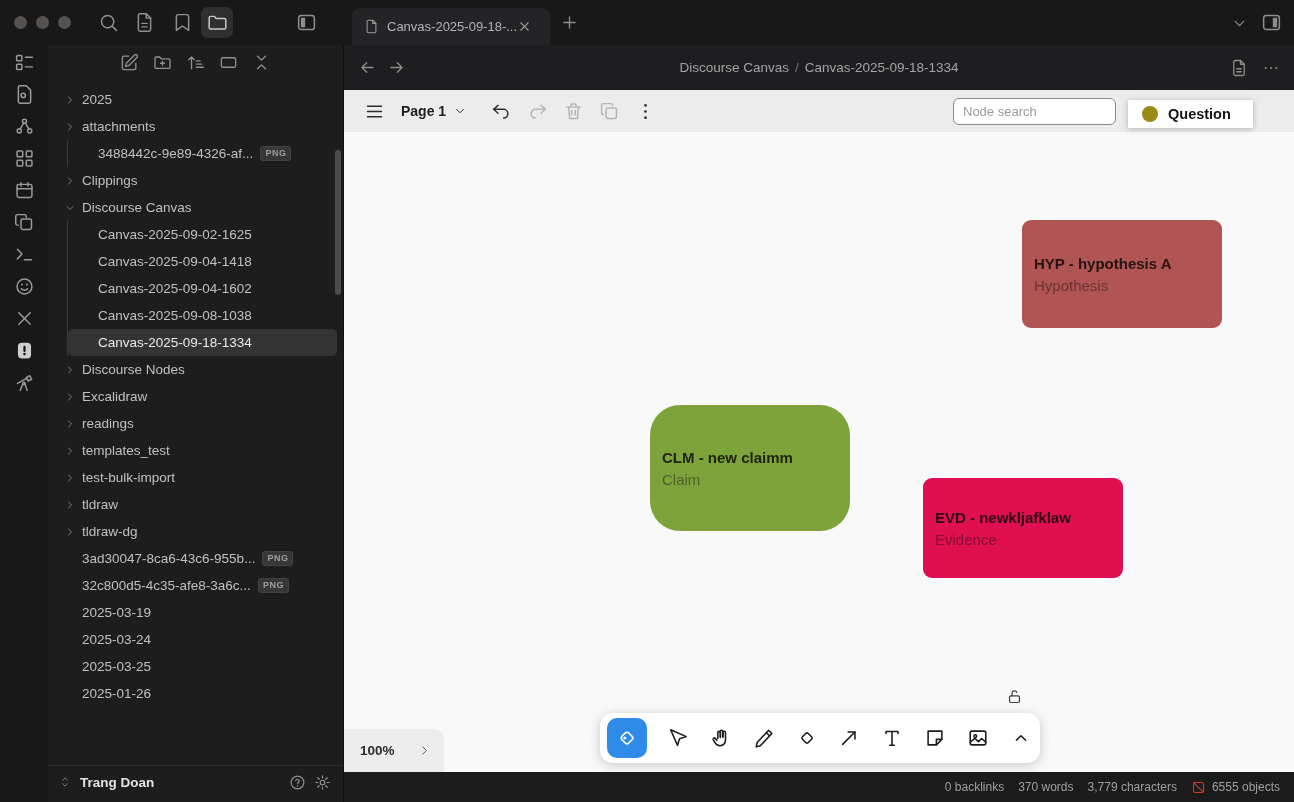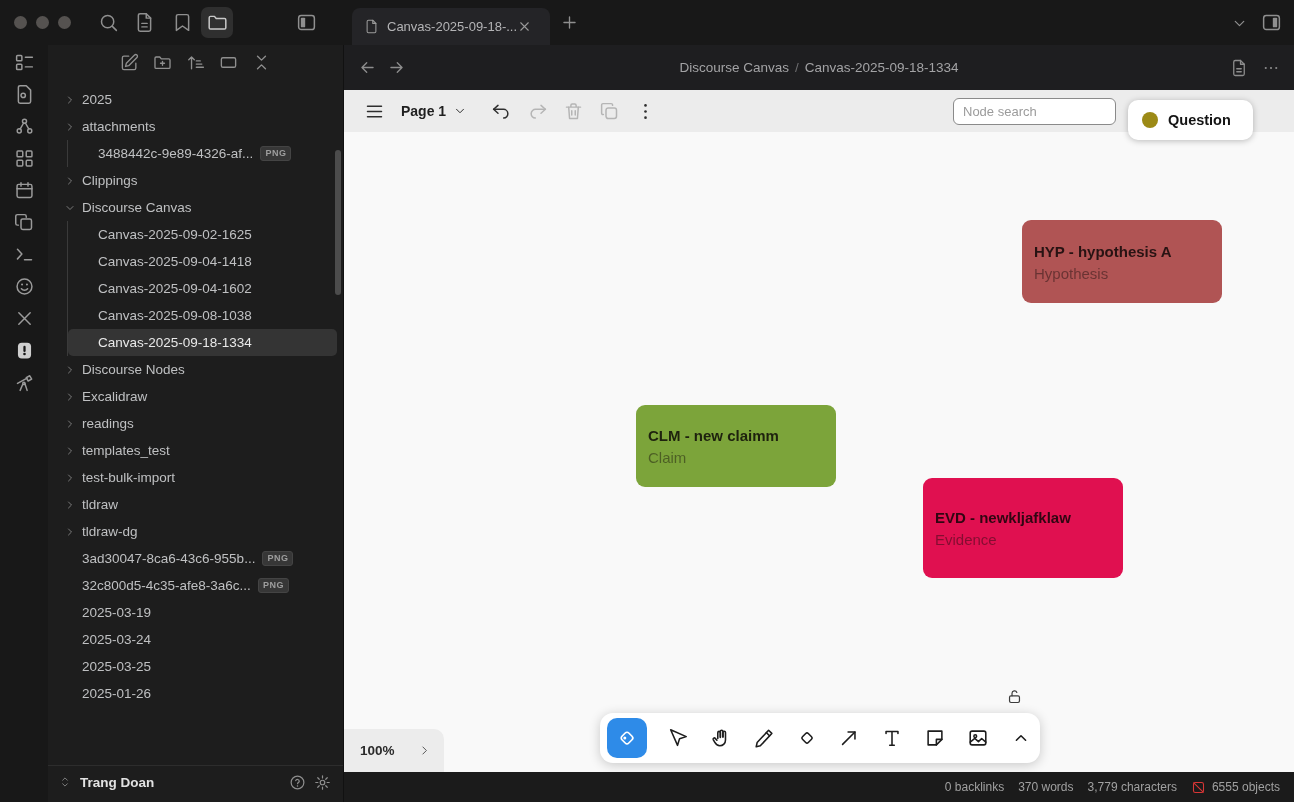--- a/index.html
+++ b/index.html
@@ -60,29 +60,29 @@
   .canvas-topbar { position: absolute; top: 0; left: 0; right: 0; height: 42px; background: #ececec; display: flex; align-items: center; padding-left: 20px; }
   .ct { width: 21px; height: 21px; color: #2e2e2e; }
   .ct.dis { color: #b5b5b5; }
   .page-label { font-size: 14px; font-weight: bold; color: #1f1f1f; margin: 0 7px 0 16px; }
   .pg-chev { width: 14px; height: 14px; color: #2e2e2e; margin-right: 24px; }
   .ct + .ct, .pg-chev + .ct { margin-left: 0; }
   .ct-gap { margin-right: 15px; }
 
   .node-search { position: absolute; left: 609px; top: 8px; width: 163px; height: 27px; background: #fff; border: 1px solid #8a8a8a; border-radius: 6px; font-size: 13px; color: #0369a1; padding: 0 9px; font-family: "Liberation Sans", sans-serif; outline: none; }
   .node-search::placeholder { color: #9b9b9b; }
-  .question-panel { position: absolute; left: 784px; top: 10px; height: 40px; background: #fff; border-radius: 10px; box-shadow: 0 1px 6px rgba(0,0,0,.25); display: flex; align-items: center; gap: 10px; padding: 0 22px 0 14px; }
+  .question-panel { position: absolute; left: 784px; top: 10px; height: 28px; background: #fff; border-radius: 0; box-shadow: 0 1px 6px rgba(0,0,0,.25); display: flex; align-items: center; gap: 10px; padding: 0 22px 0 14px; }
   .q-dot { width: 16px; height: 16px; border-radius: 50%; }
   .q-label { font-size: 14.5px; font-weight: bold; color: #141414; }
 
   .cnode { position: absolute; width: 200px; border-radius: 9px; display: flex; flex-direction: column; justify-content: center; padding: 0 12px; }
   .cnode-title { font-size: 15px; font-weight: bold; color: rgba(10,5,5,.82); line-height: 19px; }
   .cnode-sub { font-size: 15px; color: rgba(20,10,10,.45); line-height: 17px; margin-top: 4px; }
-  #node-hyp { left: 678px; top: 130px; height: 83px; }
-  #node-clm { left: 292px; top: 315px; height: 82px; }
+  #node-hyp { left: 678px; top: 130px; height: 108px; }
+  #node-clm { left: 306px; top: 315px; height: 126px; border-radius: 30px; }
   #node-evd { left: 579px; top: 388px; height: 100px; }
 
   .zoom-panel { position: absolute; left: 0; bottom: 0; width: 100px; height: 43px; background: #ececec; border-top-right-radius: 10px; display: flex; align-items: center; justify-content: space-between; padding: 0 13px 0 16px; }
   .zoom-label { font-size: 13.5px; font-weight: bold; color: #2b2b2b; }
   .zoom-chev { width: 13px; height: 13px; color: #4a4a4a; }
 
   .lock { position: absolute; left: 662px; top: 598px; width: 17px; height: 17px; color: #3c3c3c; }
 
   .toolbar { position: absolute; left: 256px; top: 623px; width: 440px; height: 50px; background: #fff; border-radius: 13px; box-shadow: 0 2px 12px rgba(0,0,0,.2); display: flex; align-items: center; justify-content: space-between; padding: 0 7px; }
   .tool { width: 24px; height: 24px; color: #1d1d1d; display: flex; align-items: center; justify-content: center; }

